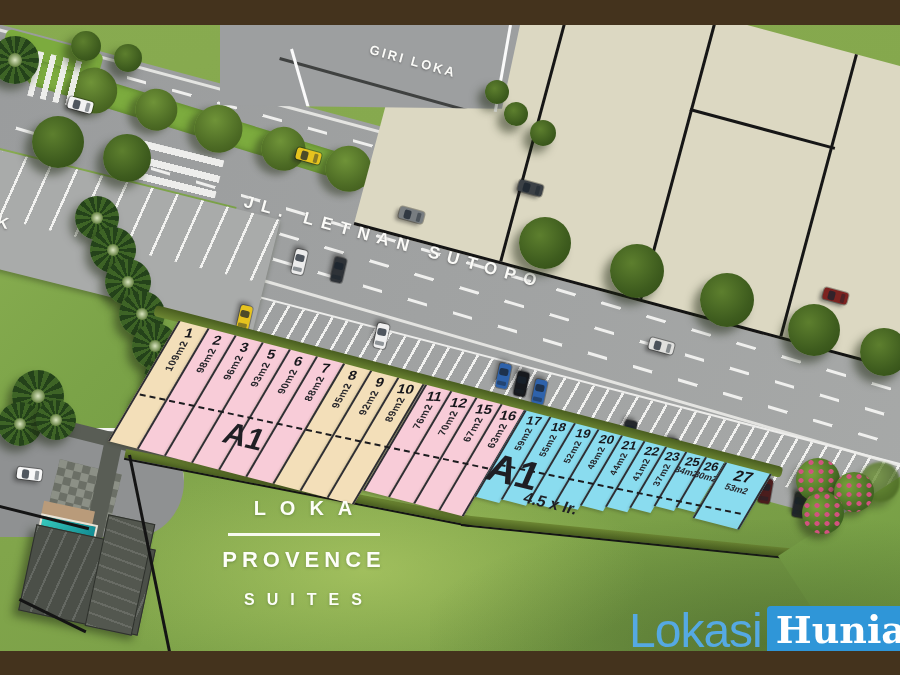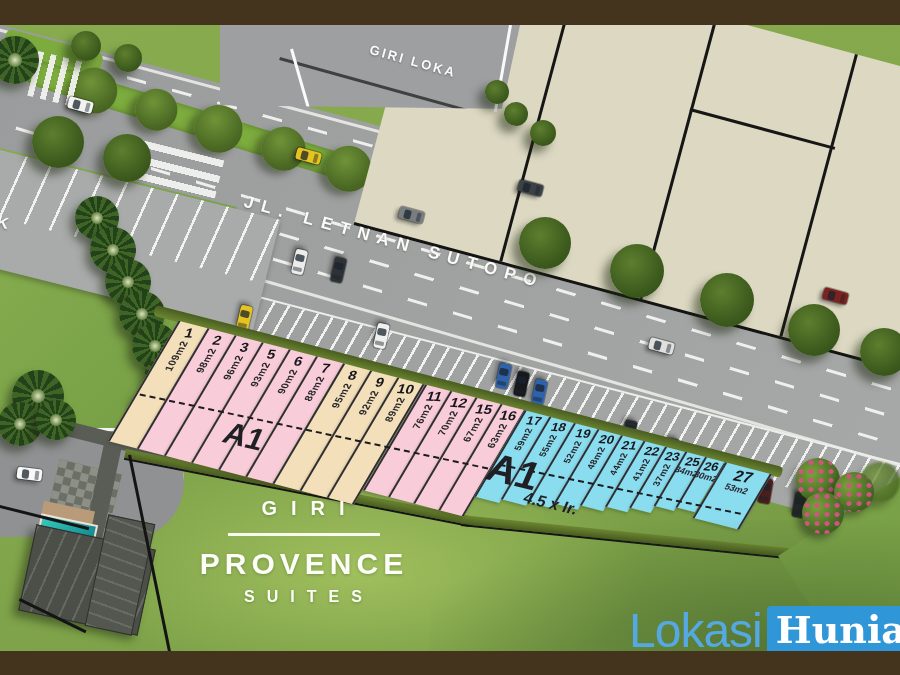--- a/index.html
+++ b/index.html
@@ -51,22 +51,22 @@
   .stripdash{position:absolute;border-top:2.5px dashed #1c1c1f;transform-origin:0 0}
   .blockA1{position:absolute;font-weight:bold;color:#1f1f24;transform:skewX(-10deg) rotate(-1deg);line-height:1}
   
   .roadlabel{position:absolute;color:#fbfbf8;font-weight:bold;white-space:nowrap;
     text-shadow:0 1px 2px rgba(60,60,60,.5);transform-origin:0 0}
   
   #branding{position:absolute;left:168px;top:497px;width:272px;text-align:center;
     color:#fdfef8;z-index:14;text-shadow:0 1px 3px rgba(60,90,40,.4)}
   #branding .l1{font-size:20px;letter-spacing:14px;font-weight:bold;margin-left:12px}
   #branding .rule{width:152px;height:2.5px;background:#fdfef8;margin:13px auto 11px;opacity:.95}
-  #branding .l2{font-size:30px;letter-spacing:5px;font-weight:bold}
-  #branding .l3{font-size:16px;letter-spacing:12px;font-weight:bold;margin-top:7px;margin-left:10px}
+  #branding .l2{font-size:22px;letter-spacing:5px;font-weight:bold}
+  #branding .l3{font-size:16px;letter-spacing:12px;font-weight:bold;margin-top:18px;margin-left:10px}
   
   #watermark{position:absolute;left:629px;top:603px;display:flex;align-items:center;z-index:15}
   #watermark .w1{font-size:48px;color:#55a9e3;font-weight:500;letter-spacing:-1px}
   #watermark .w2{font-size:38px;color:#fff;font-family:"DejaVu Serif",serif;font-weight:bold;
     background:#2f96d8;padding:1px 9px 4px;border-radius:4px;margin-left:5px}
   .frame{position:absolute;left:0;width:900px;background:#44331d;z-index:30}
   .bushes{position:absolute;border-radius:50%;z-index:14;
     background:radial-gradient(circle at 35% 35%,#79a23b,#3f6321 72%),#3f6321;
     box-shadow:-5px 5px 7px rgba(30,40,18,.45)}
   .bushes::after{content:"";position:absolute;inset:0;border-radius:50%;
@@ -286,21 +286,21 @@
 
   <div class="abs" style="left:778px;top:556px;width:260px;height:220px;transform:rotate(-33deg);transform-origin:0 0;
               background:linear-gradient(#7ba348,#6f9440);z-index:11"></div>
 
   <div class="bushes" style="left:796px;top:458px;width:44px;height:44px"></div>
   <div class="bushes" style="left:834px;top:472px;width:40px;height:40px"></div>
   <div class="bushes" style="left:802px;top:492px;width:42px;height:42px"></div>
   <div class="tree" style="left:860px;top:462px;width:40px;height:40px;filter:blur(1px);opacity:.8;z-index:13"></div>
 
   <div id="branding">
-    <div class="l1">GIRI</div>
+    <div class="l1">LOKA</div>
     <div class="rule"></div>
     <div class="l2">PROVENCE</div>
     <div class="l3">SUITES</div>
   </div>
 
   <div id="watermark">
     <span class="w1">Lokasi</span>
     <span class="w2">Hunian</span>
   </div>
 

